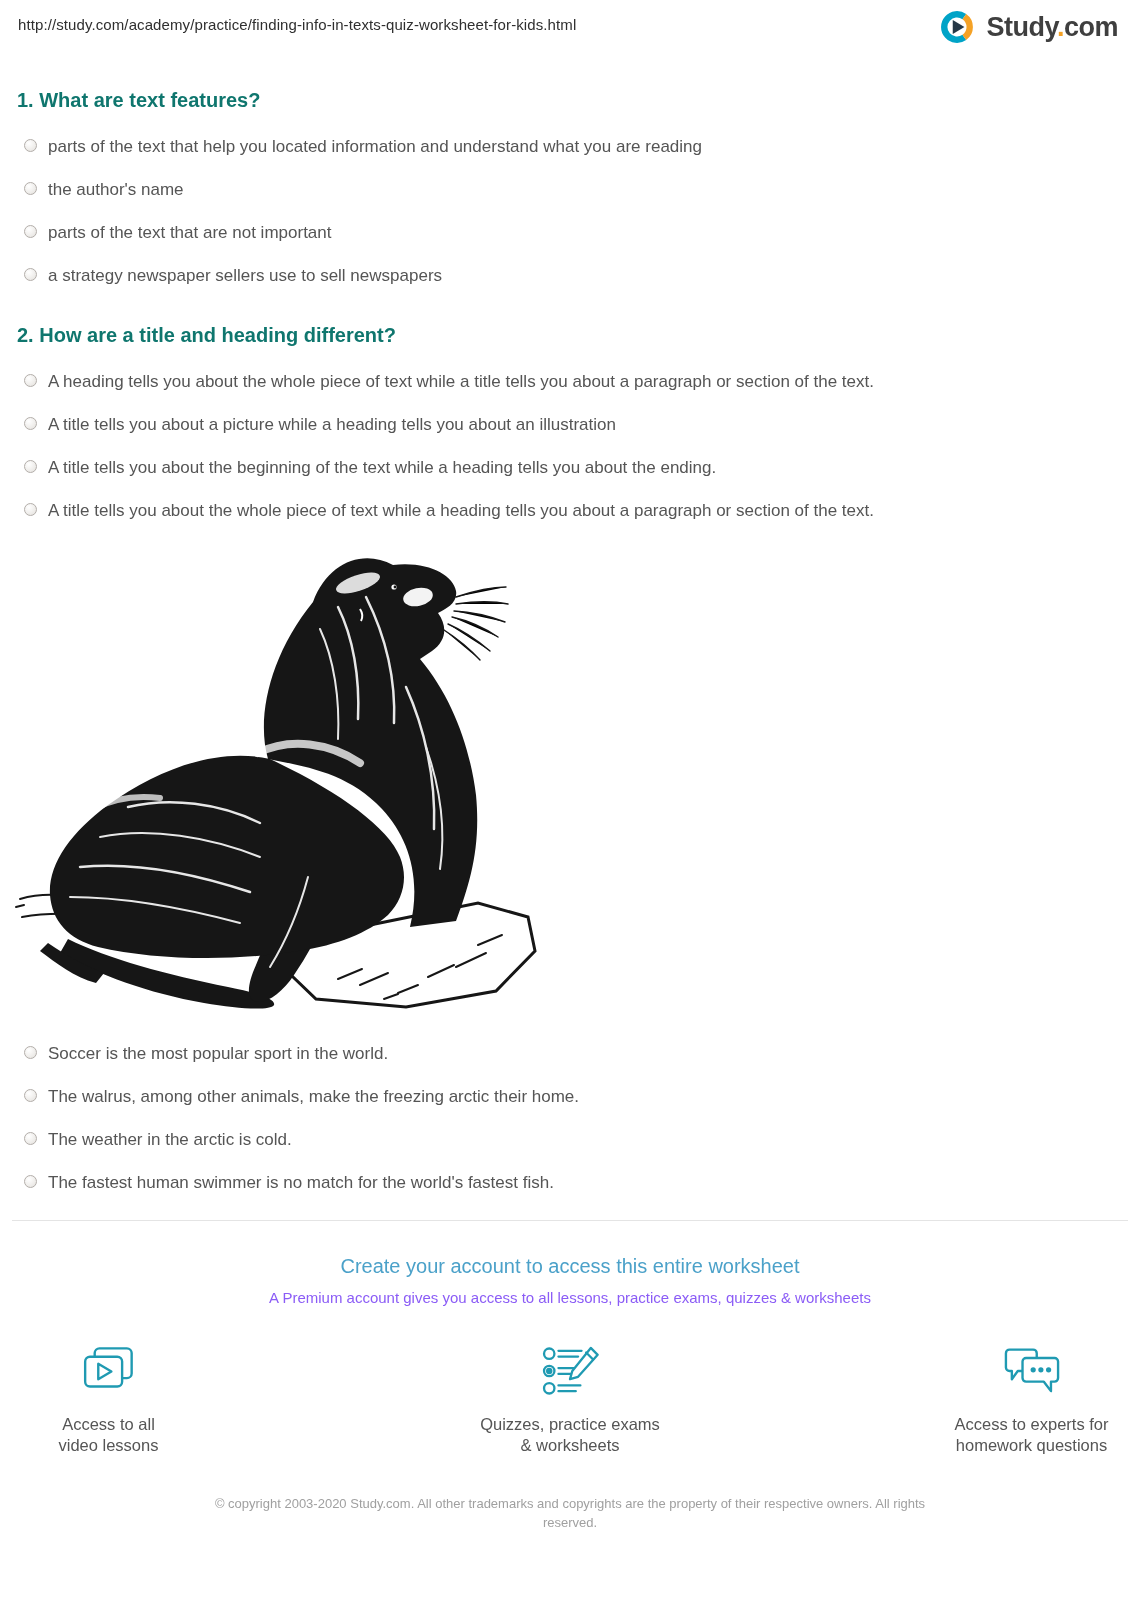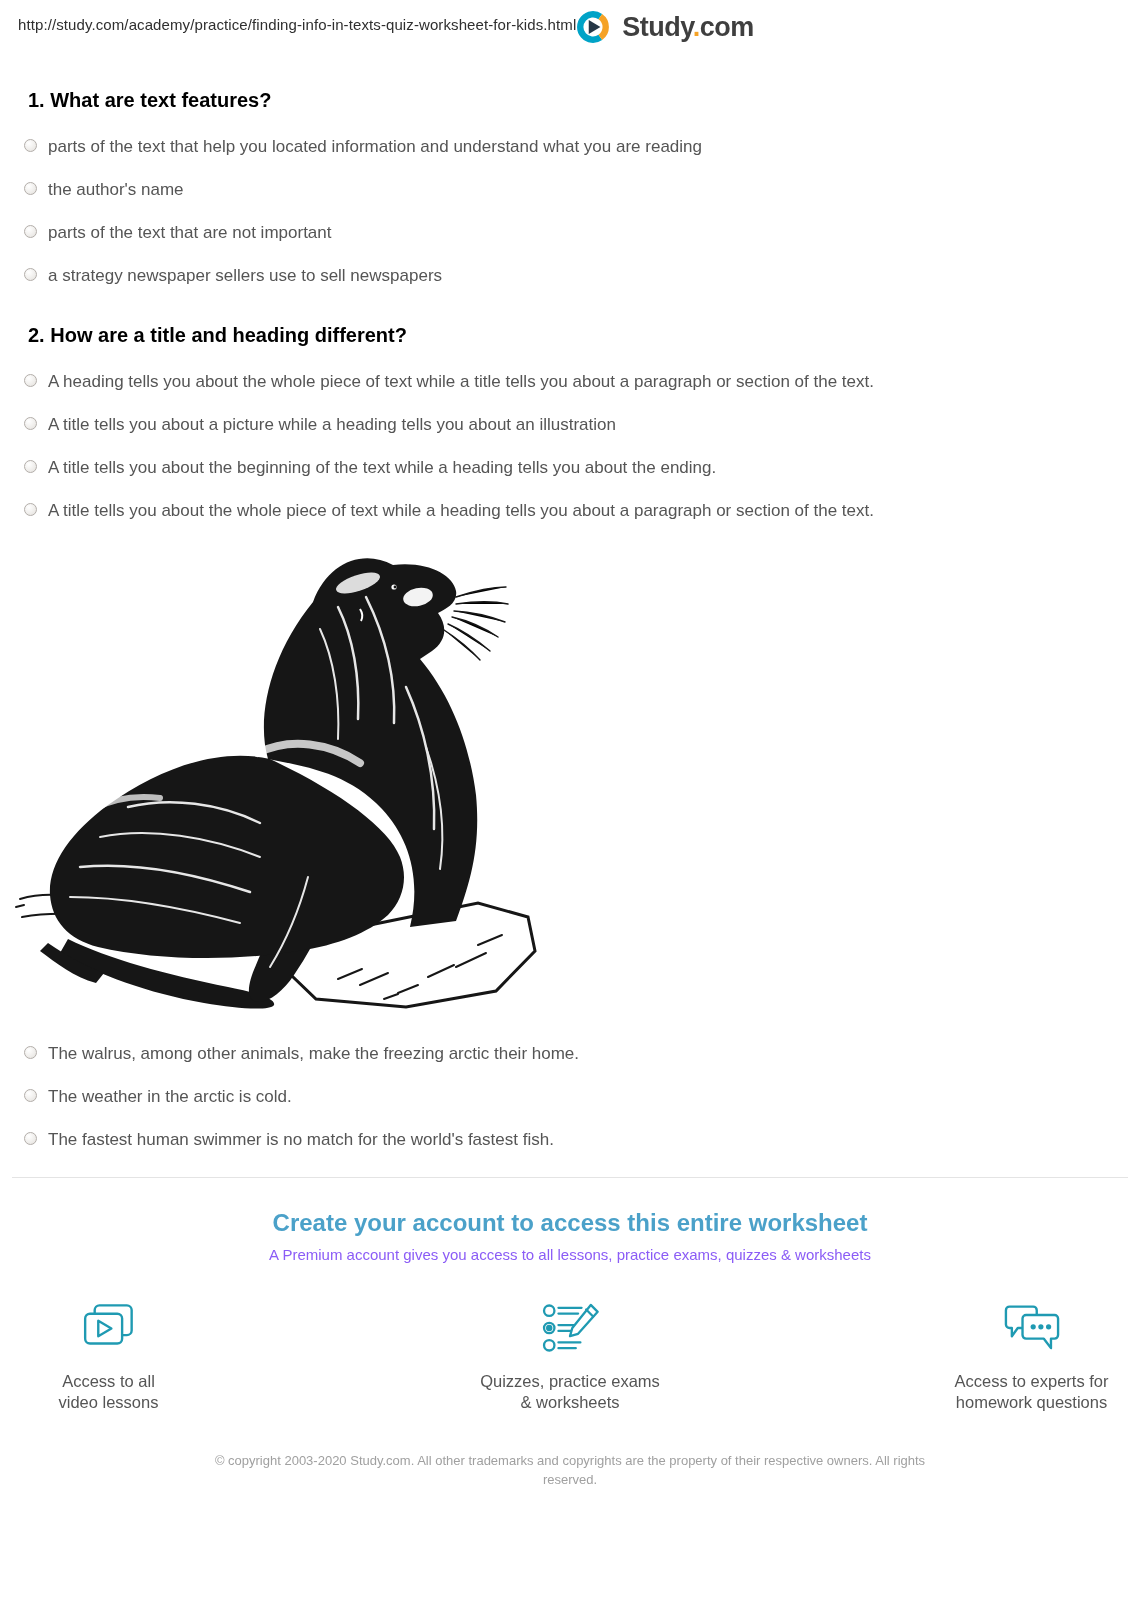--- a/index.html
+++ b/index.html
@@ -1,44 +1,44 @@
 <!DOCTYPE html>
 <html><head>
 <meta charset="utf-8">
 <style>
   * { margin:0; padding:0; box-sizing:border-box; }
   body { background:#ffffff; font-family:"Liberation Sans", sans-serif; }
   .page { position:relative; width:1140px; height:1615px; margin:0 auto; background:#fff; overflow:hidden; }
 
   
-  .header { display:flex; align-items:flex-start; padding:10px 22px 0 18px; }
+  .header { display:flex; justify-content:space-between; align-items:flex-start; padding:10px 22px 0 18px; }
   .url { font-size:15px; color:#2f2f2f; padding-top:6px; letter-spacing:.1px; }
   .logo { display:flex; align-items:center; gap:12px; cursor:pointer; }
   .logo-text { font-size:27px; font-weight:bold; color:#3f3f3f; letter-spacing:-0.5px; }
   .logo-dot { color:#f5a226; }
 
   
   h1.page-title { margin:26px 18px 0; font-size:29px; line-height:34px; font-weight:bold; color:#2d5f6e; }
 
   
-  .q-heading { margin:44px 28px 0; font-size:20px; line-height:24px; font-weight:bold; color:#000000; }
+  .q-heading { margin:44px 17px 0; font-size:20px; line-height:24px; font-weight:bold; color:#0f766e; }
   .q-heading.tight { margin-top:36px; }
   .options { margin:24px 0 0 0; list-style:none;text-align:right; }
   .option { display:flex; align-items:flex-start; min-height:22px; margin:0 18px 21px 24px; }
   .radio { flex:0 0 13px; width:13px; height:13px; margin-top:3px; border-radius:50%;
            border:1px solid #b3aeaa; background:radial-gradient(circle at 35% 30%, #ffffff 0%, #eceae7 70%, #dddad6 100%);
            cursor:pointer; }
   .option-label { margin-left:11px; font-size:17px; line-height:22px; color:#555555; }
 
   
   .illustration { margin:4px 0 0 8px; width:530px; height:462px; }
 
   
   .divider { border:none; border-top:1px solid #e4e4e4; margin:26px 12px 0; }
-  .upsell-heading { margin-top:30px; text-align:center; font-size:24px; line-height:30px; font-weight:bold; color:#4ba1c9; cursor:pointer; }
+  .upsell-heading { margin-top:30px; text-align:center; font-size:20px; line-height:30px; font-weight:normal; color:#4ba1c9; cursor:pointer; }
   .upsell-sub { margin-top:7px; text-align:center; font-size:15px; line-height:20px; color:#8b5cf6; }
   .features { display:flex; justify-content:space-between; margin-top:32px; }
   .feature { width:217px; text-align:center; }
   .feature .ficon { height:62px; display:flex; align-items:center; justify-content:center; }
   .feature .flabel { margin-top:12px; font-size:16.5px; line-height:21px; color:#555555; }
 
   .copyright { margin:38px auto 0; max-width:760px; text-align:center; font-size:13px; line-height:19px; color:#a0a0a0; }
 </style>
 </head>
 <body>
@@ -157,20 +157,24 @@
       <path d="M 446 64 C 466 65 484 70 497 75"></path>
       <path d="M 444 70 C 462 74 478 82 490 90"></path>
       <path d="M 440 77 C 456 84 470 94 482 104"></path>
       <path d="M 436 83 C 450 92 462 102 472 113"></path>
     </g>
   </svg>
 
   <ul class="options" style="margin-top:30px">
     <li class="option">
       <span class="radio"></span>
+      <span class="option-label">Soccer is the most popular sport in the world.</span>
+    </li>
+    <li class="option">
+      <span class="radio"></span>
       <span class="option-label">The walrus, among other animals, make the freezing arctic their home.</span>
     </li>
     <li class="option">
       <span class="radio"></span>
       <span class="option-label">The weather in the arctic is cold.</span>
     </li>
     <li class="option">
       <span class="radio"></span>
       <span class="option-label">The fastest human swimmer is no match for the world's fastest fish.</span>
     </li>

